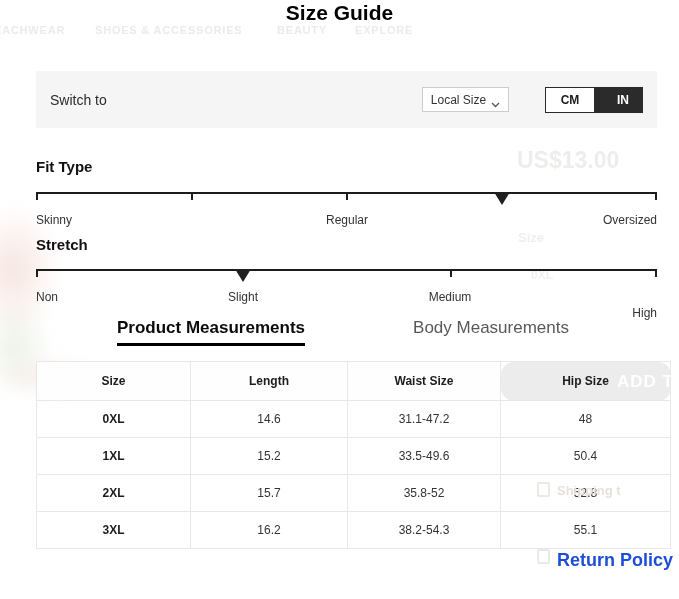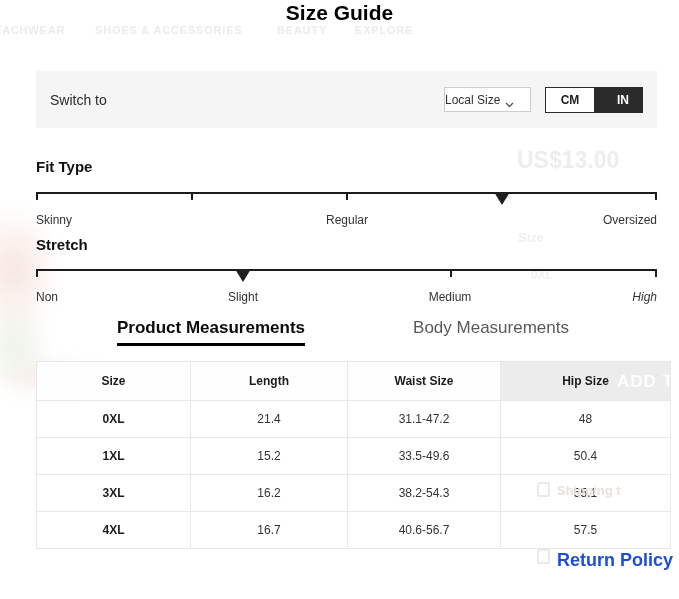--- a/index.html
+++ b/index.html
@@ -34,24 +34,24 @@
 
   
   .title { position:absolute; top:1px; left:0; width:100%; text-align:center;
            font-size:21px; font-weight:bold; color:#000; }
 
   .switch-bar { position:absolute; left:36px; top:71px; width:621px; height:57px;
                 background:#f5f5f5; display:flex; align-items:center; padding:0 14px; }
   .switch-label { font-size:14px; color:#2b2b2b; }
   .bar-right { margin-left:auto; display:flex; align-items:center; gap:14px; }
   .dropdown { width:87px; height:25px; background:#fff; border:1px solid #cccccc;
-              display:flex; align-items:center; justify-content:flex-start; gap:5px;
+              display:flex; align-items:center; justify-content:center; gap:5px;
               font-size:12px; color:#333; cursor:pointer; }
   .chev { width:9px; height:6px; display:inline-block; }
-  .unit-toggle { display:flex; height:26px; }
+  .unit-toggle { display:flex; height:26px;margin-left:22px; }
   .unit-btn { width:49px; height:26px; display:flex; align-items:center; justify-content:center;
               font-size:12px; font-weight:bold; cursor:pointer; }
   .unit-cm { background:#ffffff; color:#1c1c1c; border:1px solid #2b2b2b; border-right:none; }
   .unit-in { background:#2b2b2b; color:#ffffff; border:1px solid #2b2b2b;padding-left:9px; }
 
   .section-heading { position:absolute; left:36px; font-size:15px; font-weight:bold; color:#111; }
   .h-fit { top:158px; }
   .h-stretch { top:236px; }
 
   .slider-line { position:absolute; left:36px; width:621px; height:2px; background:#1c1c1c; }
@@ -70,21 +70,21 @@
   .tab-active { font-weight:bold; color:#0b0b0b; border-bottom:3px solid #000; padding-bottom:5px; }
   .tab-inactive { color:#595959; }
 
   table.size-table { position:absolute; left:36px; top:361px; width:634px;
                      border-collapse:collapse; table-layout:fixed; }
   .size-table th, .size-table td { border:1px solid #e8e8e8; text-align:center;
                                    font-size:12px; color:#333; }
   .size-table th { height:39px; font-weight:bold; color:#1c1c1c; background:#fefefe; }
   .size-table td { height:37px; }
   .size-table td.col-size { font-weight:bold; color:#1c1c1c; }
-  .size-table th.hip-th { background:#ececec; }
+  .size-table th.hip-th { background:#ececec;border-radius:13px; }
 </style>
 </head>
 <body>
 
 <div class="canvas">
 
   <div class="blob blob1"></div>
   <div class="blob blob2"></div>
   <div class="blob blob3"></div>
 
@@ -130,21 +130,21 @@
 
   <div class="section-heading h-stretch">Stretch</div>
   <div class="slider-line line-stretch"></div>
   <div class="tick" style="left:36px;  top:269px;"></div>
   <div class="tick" style="left:450px; top:269px;"></div>
   <div class="tick" style="left:655px; top:269px;"></div>
   <div class="marker" style="left:235px; top:269px;"></div>
   <span class="slider-label" style="left:36px; top:290px;">Non</span>
   <span class="slider-label lbl-center" style="left:243px; top:290px;">Slight</span>
   <span class="slider-label lbl-center" style="left:450px; top:290px;">Medium</span>
-  <span class="slider-label lbl-right" style="left:657px; top:290px;font-style:italic;">High</span>
+  <span class="slider-label lbl-right" style="left:657px; top:306px;">High</span>
 
   <div class="tab tab-active" style="left:211px;">Product Measurements</div>
   <div class="tab tab-inactive" style="left:491px;">Body Measurements</div>
 
   <table class="size-table">
     <colgroup>
         <col style="width:154px">
         <col style="width:157px">
         <col style="width:153px">
         <col style="width:170px">
@@ -153,41 +153,41 @@
       <tr>
         <th>Size</th>
         <th>Length</th>
         <th>Waist Size</th>
         <th class="hip-th">Hip Size</th>
       </tr>
     </thead>
     <tbody>
       <tr>
         <td class="col-size">0XL</td>
-        <td>21.4</td>
+        <td>14.6</td>
         <td>31.1-47.2</td>
         <td>48</td>
       </tr>
       <tr>
         <td class="col-size">1XL</td>
         <td>15.2</td>
         <td>33.5-49.6</td>
         <td>50.4</td>
       </tr>
       <tr>
+        <td class="col-size">2XL</td>
+        <td>15.7</td>
+        <td>35.8-52</td>
+        <td>52.8</td>
+      </tr>
+      <tr>
         <td class="col-size">3XL</td>
         <td>16.2</td>
         <td>38.2-54.3</td>
         <td>55.1</td>
-      </tr>
-      <tr>
-        <td class="col-size">4XL</td>
-        <td>16.7</td>
-        <td>40.6-56.7</td>
-        <td>57.5</td>
       </tr>
     </tbody>
   </table>
 
   <span class="faded-text bg-add">ADD T</span>
   <span class="bg-checkbox bg-checkbox1"></span>
   <span class="faded-text bg-shipping">Shipping t</span>
   <span class="bg-checkbox bg-checkbox2"></span>
   <span class="faded-text bg-return">Return Policy</span>
 

